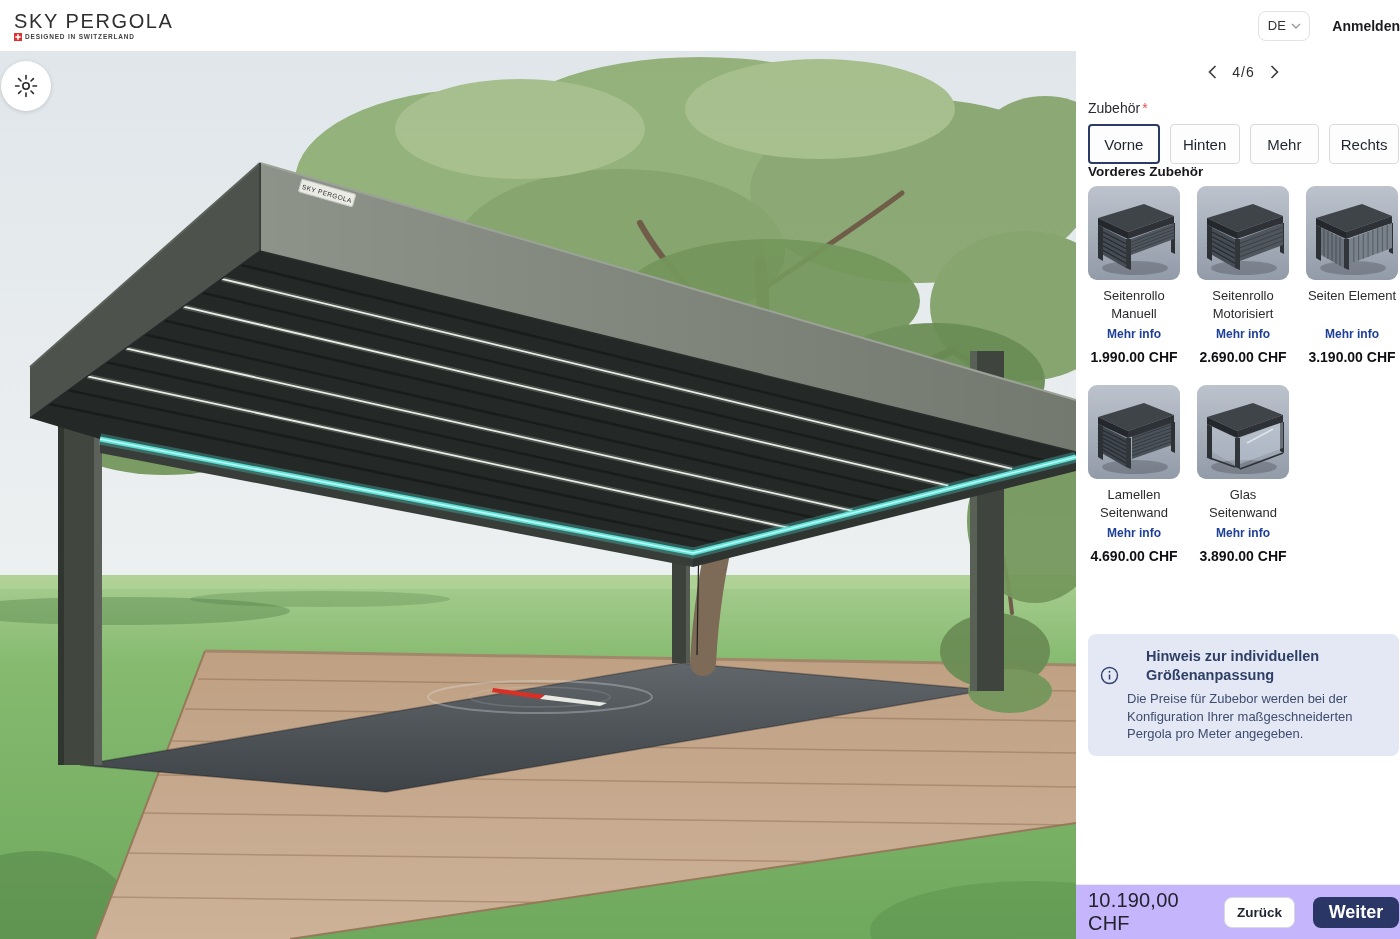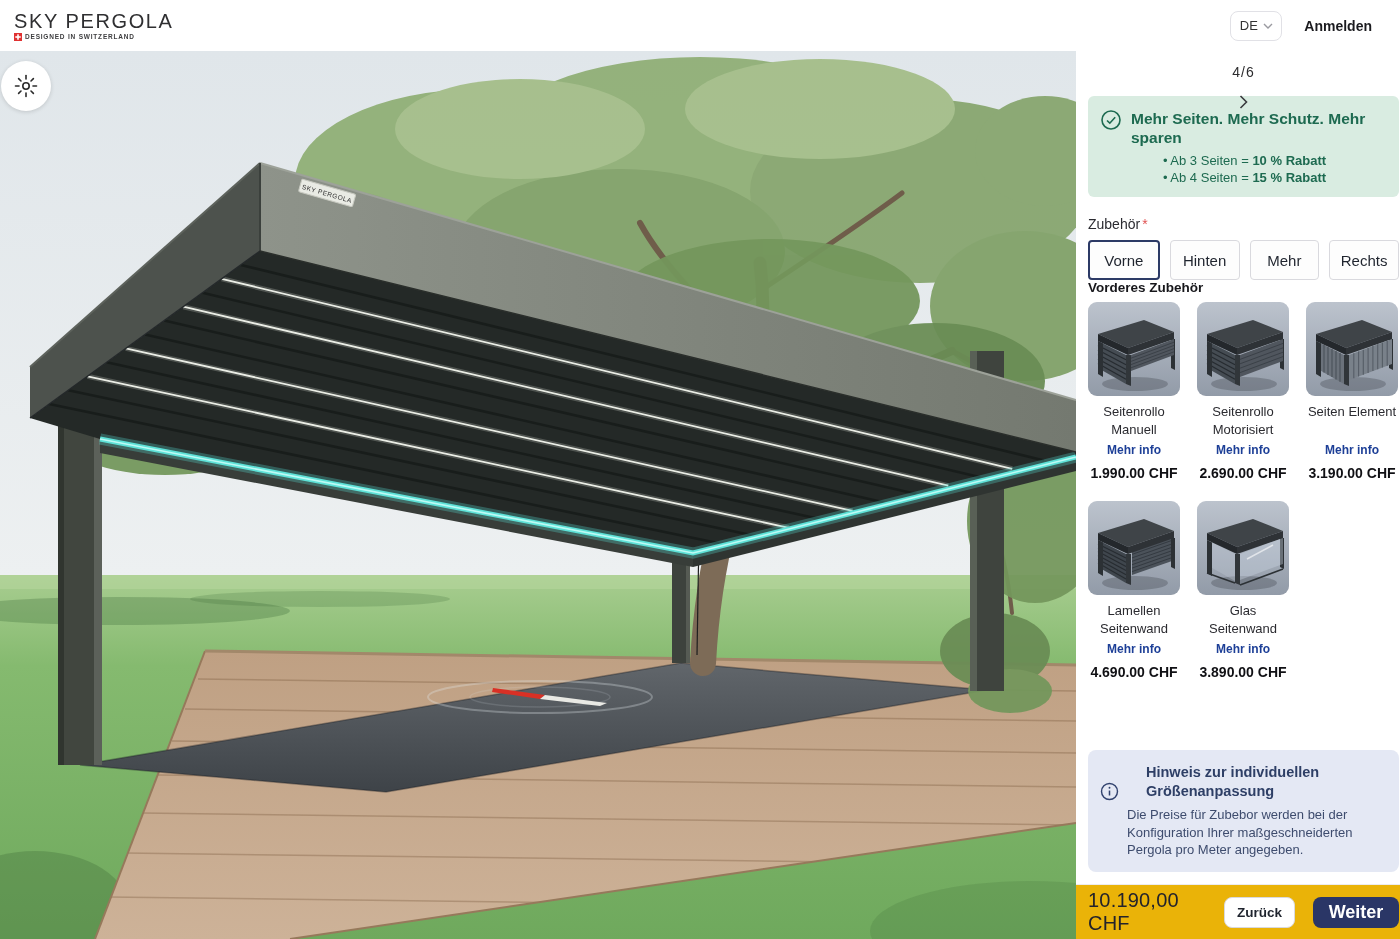--- a/index.html
+++ b/index.html
@@ -6,37 +6,37 @@
   body{width:1400px;height:939px;position:relative;overflow:hidden;
        font-family:"Liberation Sans",sans-serif;color:#222;}
 
   
   .header{position:absolute;left:0;top:0;width:1400px;height:51px;background:#fff;z-index:5;
           display:flex;align-items:center;}
   .logo{margin-left:14px;display:flex;flex-direction:column;}
   .logo-main{font-size:20px;letter-spacing:1.6px;font-weight:500;color:#2f2f31;line-height:20px;}
   .logo-sub{display:flex;align-items:center;gap:3px;margin-top:2px;}
   .logo-sub span{font-size:6.5px;font-weight:700;letter-spacing:.8px;color:#3d3d3f;}
-  .header-right{margin-left:auto;display:flex;align-items:center;padding-right:28px;gap:22px;}
+  .header-right{margin-left:auto;display:flex;align-items:center;padding-right:0;gap:22px;}
   .lang-btn{width:52px;height:30px;border:1px solid #e1e1e6;border-radius:8px;background:#fff;
             display:flex;align-items:center;justify-content:center;gap:5px;font-size:13px;
             font-weight:500;color:#333;cursor:pointer;}
   .login{font-size:14px;font-weight:700;color:#1b1b1f;cursor:pointer;}
 
   
   .viewer{position:absolute;left:0;top:51px;width:1076px;height:888px;overflow:hidden;}
   .viewer svg.scene{display:block;width:1076px;height:888px;}
   .sun-btn{position:absolute;left:1px;top:10px;width:50px;height:50px;border-radius:50%;
            background:#fff;border:none;box-shadow:0 1px 4px rgba(0,0,0,.15);
            display:flex;align-items:center;justify-content:center;cursor:pointer;}
 
   
   .panel{position:absolute;left:1076px;top:51px;width:324px;height:888px;background:#fff;}
   .panel-scroll{position:absolute;left:0;right:0;top:0;bottom:55px;padding:12px 1px 0 12px;box-sizing:border-box;}
-  .pager{display:flex;justify-content:center;align-items:center;gap:13px;height:18px;flex-direction:column;}
+  .pager{display:flex;justify-content:center;align-items:center;gap:13px;height:18px;}
   .pager .pg-label{font-size:14px;color:#2c2c2e;letter-spacing:1px;}
   .pg-arrow{background:none;border:none;padding:2px;cursor:pointer;display:flex;align-items:center;}
 
   .promo{margin-top:15px;background:#d9ece1;border-radius:6px;padding:13px 10px 11px 12px;}
   .promo-head{display:flex;align-items:flex-start;gap:9px;}
   .promo-title{font-size:15.5px;font-weight:700;color:#1d6a50;line-height:19px;}
   .promo ul{list-style:none;margin:5px 0 0 0;padding:0;text-align:center;}
   .promo li{font-size:13px;color:#1d6a50;line-height:17px;}
   .promo li b{font-weight:700;}
 
@@ -54,21 +54,21 @@
   .thumb svg{display:block;}
   .pname{margin-top:7px;font-size:13px;line-height:18px;color:#2b2b30;height:36px;}
   .pinfo{margin-top:4px;font-size:12px;font-weight:700;color:#1d3f97;}
   .pprice{margin-top:8px;font-size:14px;font-weight:700;color:#101014;}
 
   .notice{margin-top:70px;background:#e4e8f4;border-radius:8px;padding:13px 12px 13px 12px;}
   .notice-head{display:flex;gap:27px;align-items:flex-end;}
   .notice-title{font-size:14.5px;font-weight:700;color:#2e3f66;line-height:19px;}
   .notice-body{margin:5px 0 0 27px;font-size:13px;line-height:17.5px;color:#3e4c6e;}
 
-  .bottombar{position:absolute;left:0;right:0;bottom:0;height:55px;background:#eab308;
+  .bottombar{position:absolute;left:0;right:0;bottom:0;height:55px;background:#c4b5fd;
              border-top:1px solid #ececee;display:flex;align-items:center;
              padding:0 1px 0 12px;box-sizing:border-box;}
   .total{font-size:20px;font-weight:500;color:#23232b;letter-spacing:.2px;}
   .bb-buttons{margin-left:auto;display:flex;gap:18px;}
   .btn-back{width:71px;height:31px;border-radius:8px;border:1px solid #d9d9de;background:#fff;
             font-size:13.5px;font-weight:700;color:#1f242e;cursor:pointer;font-family:"Liberation Sans",sans-serif;}
   .btn-next{width:86px;height:31px;border-radius:8px;border:none;background:#2a3666;color:#fff;
             font-size:18px;font-weight:700;cursor:pointer;font-family:Liberation Sans, sans-serif;}
 </style>
 </head>
@@ -292,33 +292,20 @@
         </svg>
       </button>
       <span class="pg-label">4/6</span>
       <button class="pg-arrow">
         <svg width="9" height="14" viewBox="0 0 9 14">
           <polyline points="1.5,1 7.5,7 1.5,13" fill="none" stroke="#3a3a3e" stroke-width="1.6"></polyline>
         </svg>
       </button>
     </div>
 
-    <div class="promo">
-      <div class="promo-head">
-        <svg width="22" height="22" viewBox="0 0 22 22" style="flex:none;margin-top:0px;">
-          <circle cx="11" cy="11" r="9" fill="none" stroke="#1d6a50" stroke-width="1.6"></circle>
-          <polyline points="7,11.5 9.8,14.2 15.2,8.2" fill="none" stroke="#1d6a50" stroke-width="1.6"></polyline>
-        </svg>
-        <div class="promo-title">Mehr Seiten. Mehr Schutz. Mehr sparen</div>
-      </div>
-      <ul>
-          <li><span>• Ab 3 Seiten = </span><b>10 % Rabatt</b></li>
-          <li><span>• Ab 4 Seiten = </span><b>15 % Rabatt</b></li>
-        </ul>
-    </div>
 
     <div class="acc-label">
       <span>Zubehör</span><span class="req">*</span>
     </div>
 
     <div class="side-row">
         <button class="side-btn selected">Vorne</button>
         <button class="side-btn">Hinten</button>
         <button class="side-btn">Mehr</button>
         <button class="side-btn">Rechts</button>

